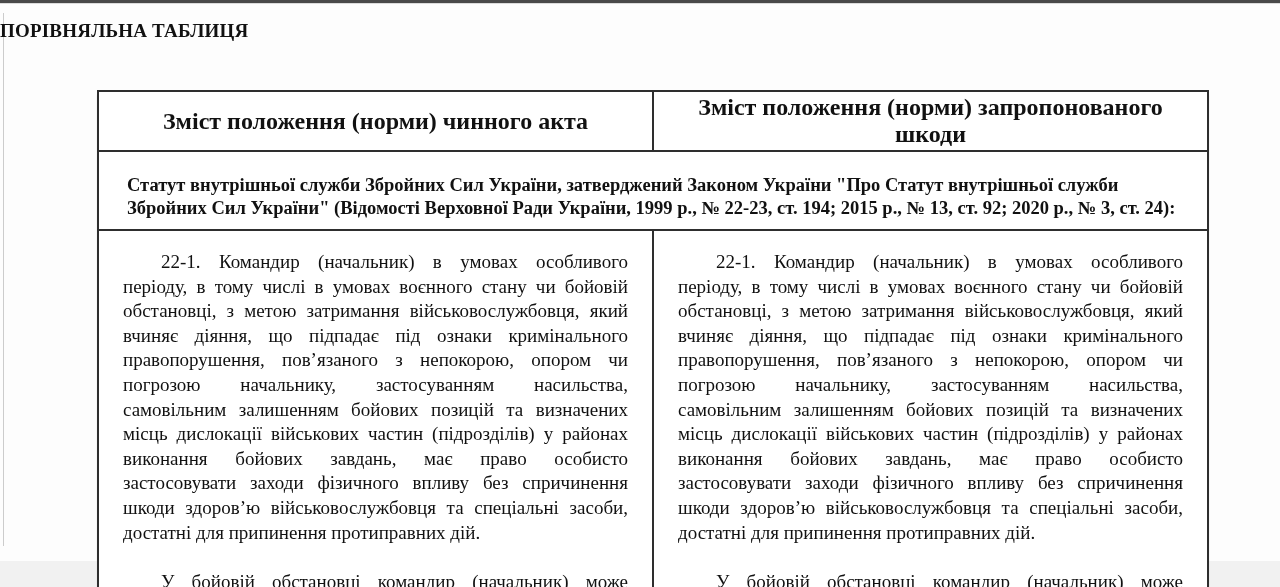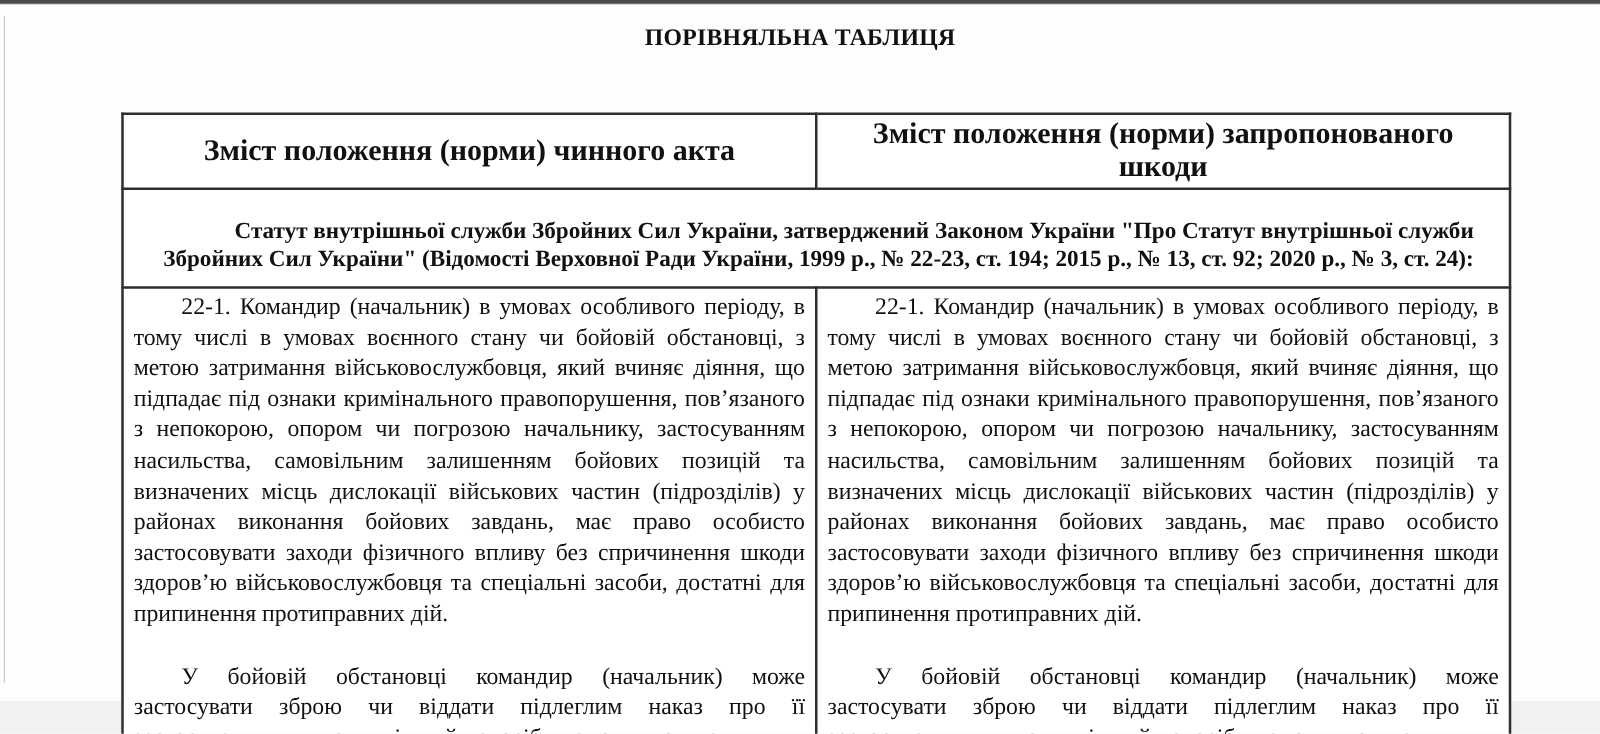--- a/index.html
+++ b/index.html
@@ -34,21 +34,20 @@
     position: absolute;
     left: 0; right: 0; bottom: 0;
     height: 26px;
     background: #f1f1f1;
   }
   .header-block {
     position: absolute;
     top: 20px;
     left: 0;
     width: 1280px;
-    text-align: center;
     font-weight: bold;
   }
   .doc-title {
     font-size: 19px;
     line-height: 22px;
     margin: 0 0 6px 0;
     letter-spacing: 0.2px;
   }
   .doc-subtitle {
     font-size: 18.5px;
@@ -75,35 +74,35 @@
     height: 33px;
     font-size: 24px;
     font-weight: bold;
     text-align: center;
     vertical-align: middle;
     padding: 2px 8px;
   }
   td.statute-cell {
     font-size: 18.5px;
     font-weight: bold;
-    text-align: right;
+    text-align: left;
     vertical-align: bottom;
     line-height: 23px;
     padding: 22px 28px 9px 28px;
   }
   td.body-cell {
     vertical-align: top;
     text-align: justify;
     font-size: 19px;
     line-height: 24.6px;
     padding: 3px 8px 8px 8px;
     height: 336px;
   }
   td.body-cell p {
-    margin: 0;
+    margin: 16px;
     text-indent: 38px;
   }
   td.body-cell p + p {
     margin-top: 25px;
   }
   .struck {
     text-decoration: line-through;
   }
 </style>
 </head>

